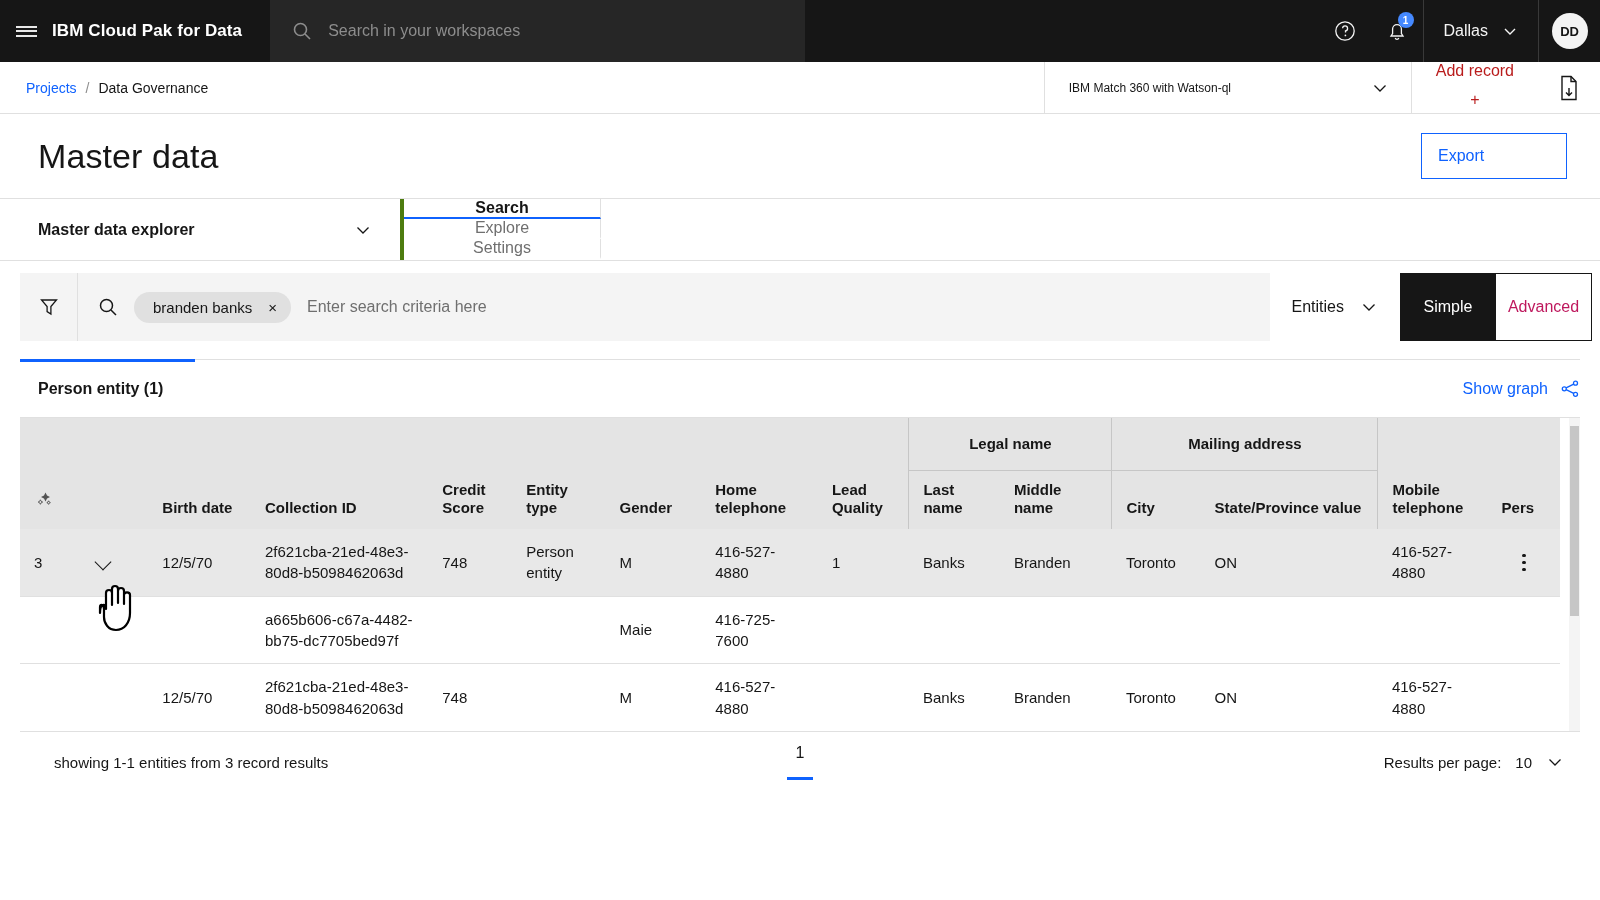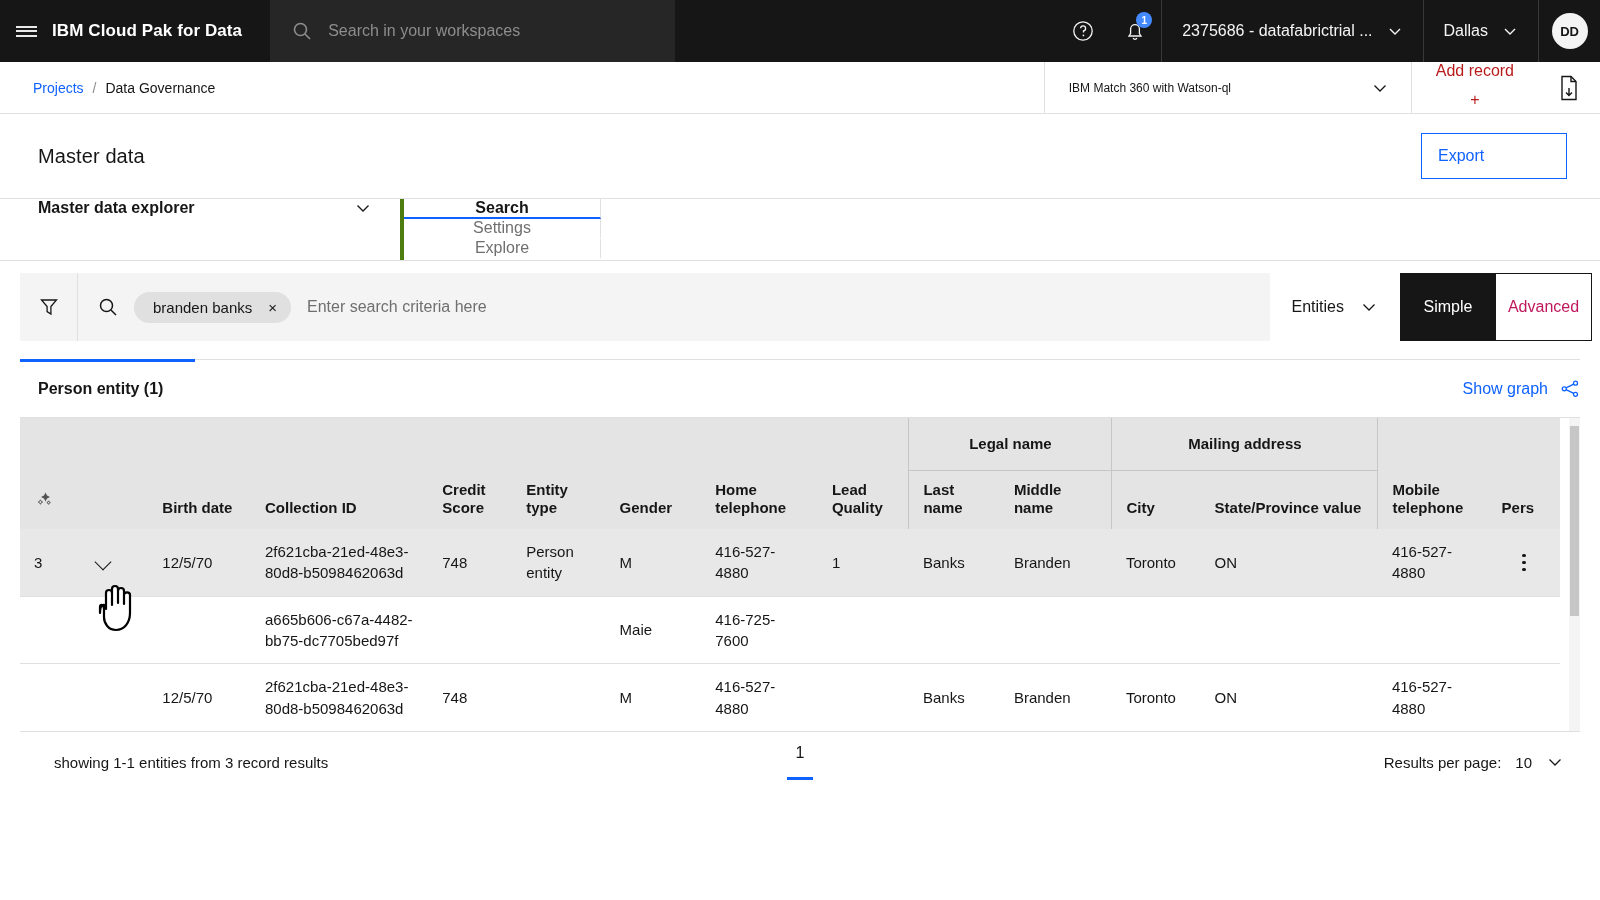--- a/index.html
+++ b/index.html
@@ -55,54 +55,54 @@
     width: 36px; height: 36px; border-radius: 50%; background: #f4f4f4; color: #161616;
     display: flex; align-items: center; justify-content: center;
     font-size: 13px; font-weight: bold; cursor: pointer;
   }
 
   
   .crumbbar {
     height: 52px; background: #fff; display: flex; align-items: stretch;
     border-bottom: 1px solid #e0e0e0;
   }
-  .crumbs { display: flex; align-items: center; padding-left: 33px; gap: 9px; font-size: 14px; color: #161616; }
+  .crumbs { display: flex; align-items: center; padding-left: 26px; gap: 9px; font-size: 14px; color: #161616; }
   .crumb-link { color: #0f62fe; cursor: pointer; }
   .crumb-sep { color: #8d8d8d; }
   .crumbbar-spacer { flex: 1; }
   .asset-select {
     width: 368px; border-left: 1px solid #e0e0e0; border-right: 1px solid #e0e0e0;
     display: flex; align-items: center; justify-content: space-between;
     padding: 0 22px 0 24px; font-size: 12px; color: #161616; cursor: pointer;
   }
   .add-record {
     display: flex; align-items: center; gap: 11px; padding: 0 24px;
     color: #b91c1c; font-size: 16px; cursor: pointer; flex-direction: column;
   }
   .dl-icon-btn { width: 62px; display:flex; align-items:center; justify-content:center; cursor:pointer; }
 
   
   .titlebar {
     height: 85px; display: flex; align-items: center; justify-content: space-between;
     padding: 0 33px 0 38px; border-bottom: 1px solid #e0e0e0; background:#fff;
   }
-  .page-title { font-size: 20px; font-weight: 400; color: #161616; letter-spacing: .1px; }
+  .page-title { font-size: 34px; font-weight: 400; color: #161616; letter-spacing: .1px; }
   .export-btn {
     border: 1px solid #0f62fe; color: #0f62fe; background: #fff;
     padding: 13px 0; width: 146px; text-align: left; padding-left: 16px;
     font-size: 16px; font-family: inherit; cursor: pointer;
   }
 
   
   .tabbar {
     height: 62px; display: flex; align-items: stretch;
     border-bottom: 1px solid #e0e0e0; background: #fff;
   }
   .explorer-select {
-    width: 400px; display: flex; align-items: flex-start; justify-content: space-between;
+    width: 400px; display: flex; align-items: center; justify-content: space-between;
     padding: 0 28px 0 38px; font-size: 16px; font-weight: bold; color: #161616; cursor: pointer;
   }
   .tabs { display: flex; align-items: stretch; border-left: 4px solid #4d7c0f; flex-direction: column; }
   .tab {
     width: 197px; display: flex; align-items: center; justify-content: center;
     font-size: 16px; color: #6f6f6f; cursor: pointer;
     border-bottom: 2px solid transparent; border-right: 1px solid #e0e0e0;
   }
   .tab.active { color: #161616; font-weight: bold; border-bottom: 2px solid #0f62fe; }
 
@@ -264,28 +264,20 @@
   <div class="tb-icon">
     <span class="icon">
       <svg width="24" height="24" viewBox="0 0 24 24">
           <path d="M6 17h12l-1.6-2.4V10a4.4 4.4 0 0 0-8.8 0v4.6L6 17z" fill="none" stroke="#f4f4f4" stroke-width="1.3"></path>
           <path d="M10.2 19a1.9 1.9 0 0 0 3.6 0" fill="none" stroke="#f4f4f4" stroke-width="1.3"></path>
         </svg>
     </span>
     <span class="notif-badge">1</span>
   </div>
 
-  <div class="tb-sel">
-    <span>2375686 - datafabrictrial ...</span>
-    <span class="icon">
-      <svg width="16" height="16" viewBox="0 0 16 16">
-          <path d="M3 6l5 5 5-5" fill="none" stroke="#f4f4f4" stroke-width="1.4"></path>
-        </svg>
-    </span>
-  </div>
 
   <div class="tb-sel">
     <span>Dallas</span>
     <span class="icon">
       <svg width="16" height="16" viewBox="0 0 16 16">
           <path d="M3 6l5 5 5-5" fill="none" stroke="#f4f4f4" stroke-width="1.4"></path>
         </svg>
     </span>
   </div>
 
@@ -336,22 +328,22 @@
   <div class="explorer-select">
     <span>Master data explorer</span>
     <span class="icon">
       <svg width="18" height="18" viewBox="0 0 18 18">
           <path d="M3.5 6.5l5.5 5.5 5.5-5.5" fill="none" stroke="#161616" stroke-width="1.3"></path>
         </svg>
     </span>
   </div>
   <div class="tabs">
     <div class="tab active">Search</div>
+    <div class="tab">Explore</div>
     <div class="tab">Settings</div>
-    <div class="tab">Explore</div>
   </div>
 </div>
 
 <div class="searchrow">
   <div class="filter-btn">
     <span class="icon">
       <svg width="22" height="22" viewBox="0 0 22 22">
           <path d="M3.5 4h15l-5.6 6.6V18l-3.8-2.4v-5L3.5 4z" fill="none" stroke="#161616" stroke-width="1.3"></path>
         </svg>
     </span>

